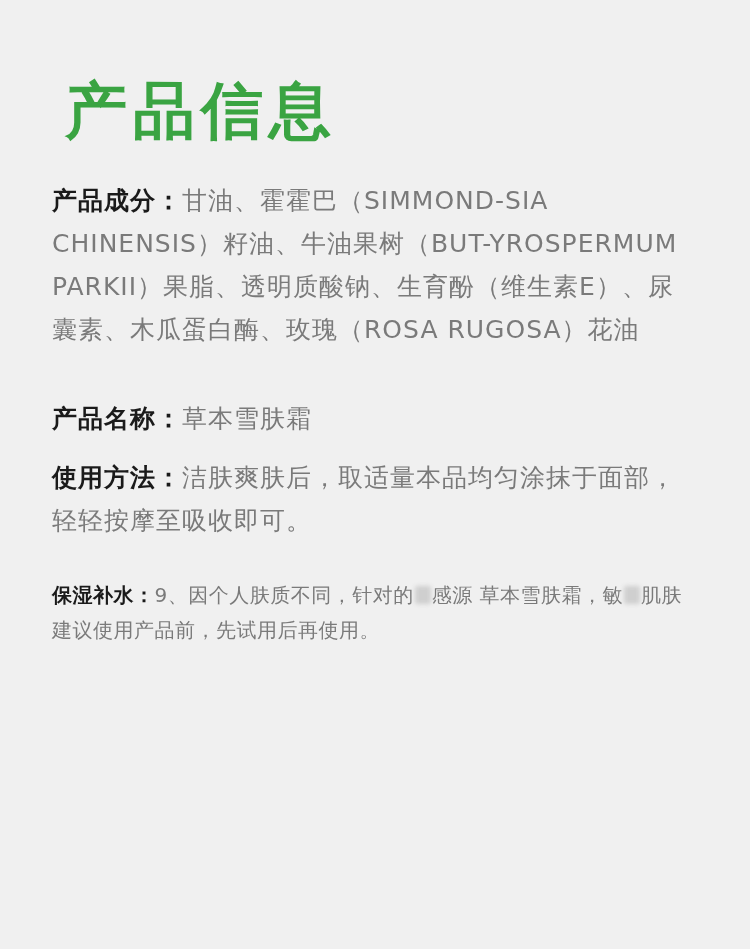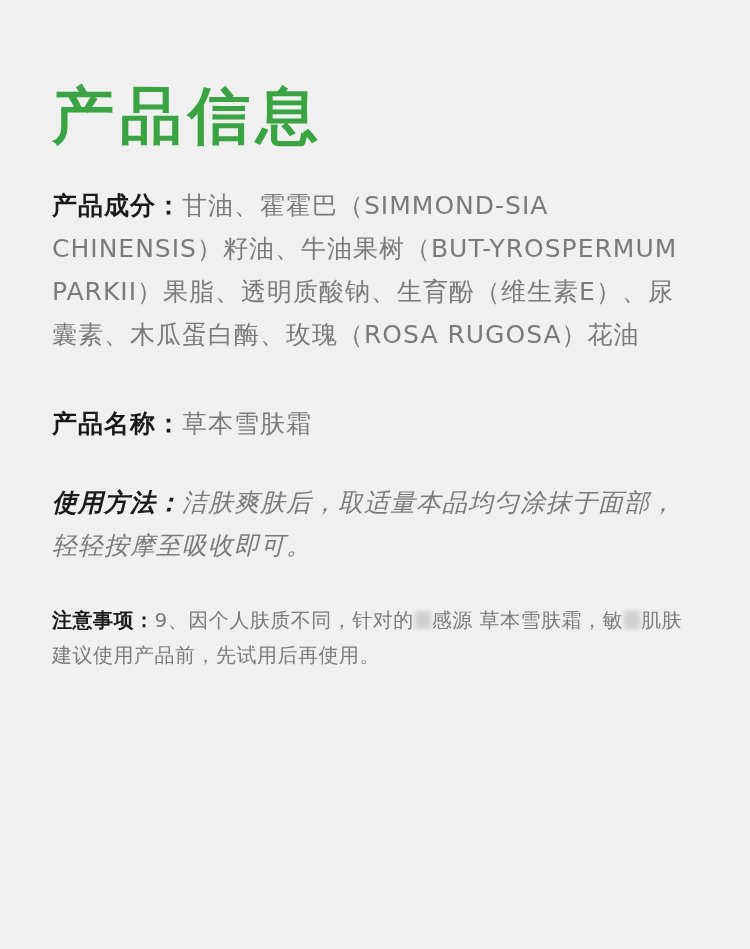--- a/index.html
+++ b/index.html
@@ -19,22 +19,22 @@
     height: 949px;
     background: #f0f0f0;
     box-sizing: border-box;
     padding: 0 52px;
   }
   .title {
     font-size: 62px;
     font-weight: bold;
     color: #3aa442;
     letter-spacing: 6px;
-    margin: 0;
-    padding-top: 82px;
+    margin: 13px;
+    padding-top: 64px;
     line-height: 1.1;
   }
   .block {
     margin-top: 34px;
   }
   .row {
     font-size: 25px;
     line-height: 1.72;
     color: #7a7a7a;
     letter-spacing: 1px;
@@ -72,21 +72,21 @@
     margin: 0 1px;
   }
   .blur.sm {
     width: 16px;
     height: 18px;
     vertical-align: -2px;
   }
   .sect-name { margin-top: 46px; }
   .sect-ingredients { margin-top: 34px; }
   .sect-effect { margin-top: 36px; }
-  .sect-usage { margin-top: 36px; font-style: italic; }
+  .sect-usage { margin-top: 16px; }
 </style>
 </head>
 <body>
 
 <div class="page">
 
   <h1 class="title">产品信息</h1>
 
   <div class="block sect-ingredients">
     <div class="row">
@@ -102,16 +102,16 @@
 
 
 
   <div class="block sect-usage">
     <div class="row">
       <span class="lbl">使用方法：</span><span>洁肤爽肤后，取适量本品均匀涂抹于面部，轻轻按摩至吸收即可。</span>
     </div>
   </div>
 
   <div class="note">
-    <span class="lbl">注意事项：</span><span>9、因个人肤质不同，针对的</span><span class="blur sm"></span><span>感源 草本雪肤霜，敏</span><span class="blur sm"></span><span>肌肤建议使用产品前，先试用后再使用。</span>
+    <span class="lbl">保湿补水：</span><span>9、因个人肤质不同，针对的</span><span class="blur sm"></span><span>感源 草本雪肤霜，敏</span><span class="blur sm"></span><span>肌肤建议使用产品前，先试用后再使用。</span>
   </div>
 
 </div>
 
 </body></html>

